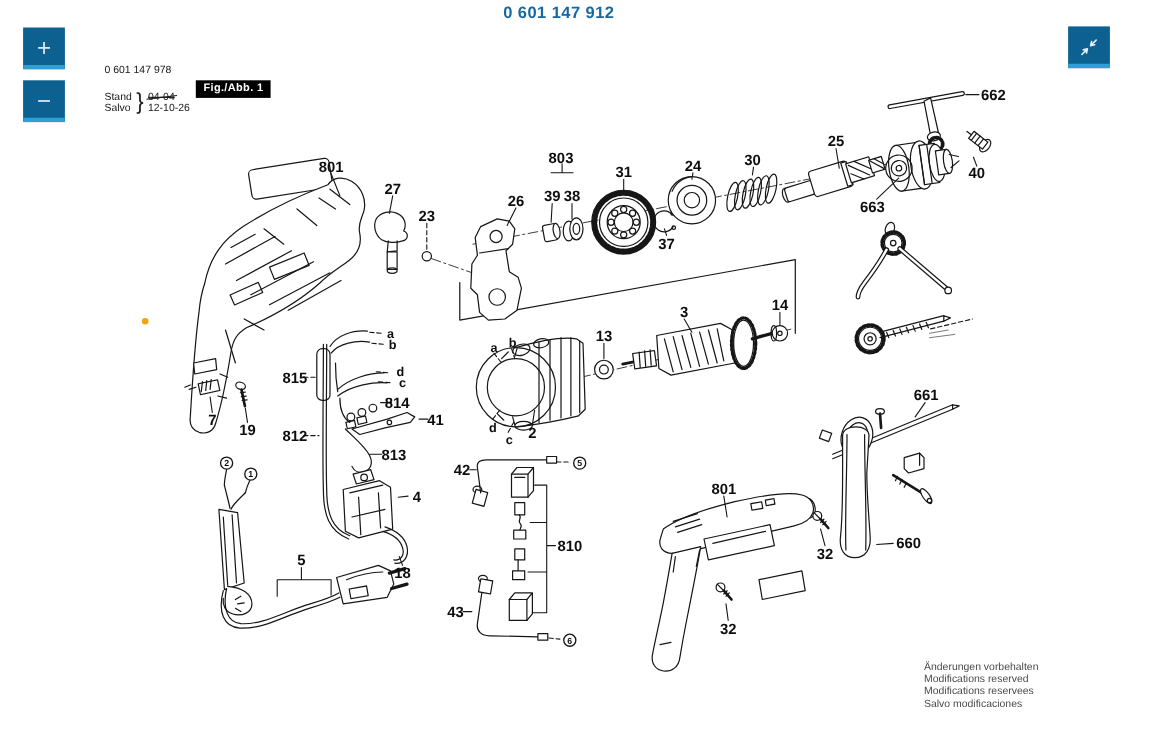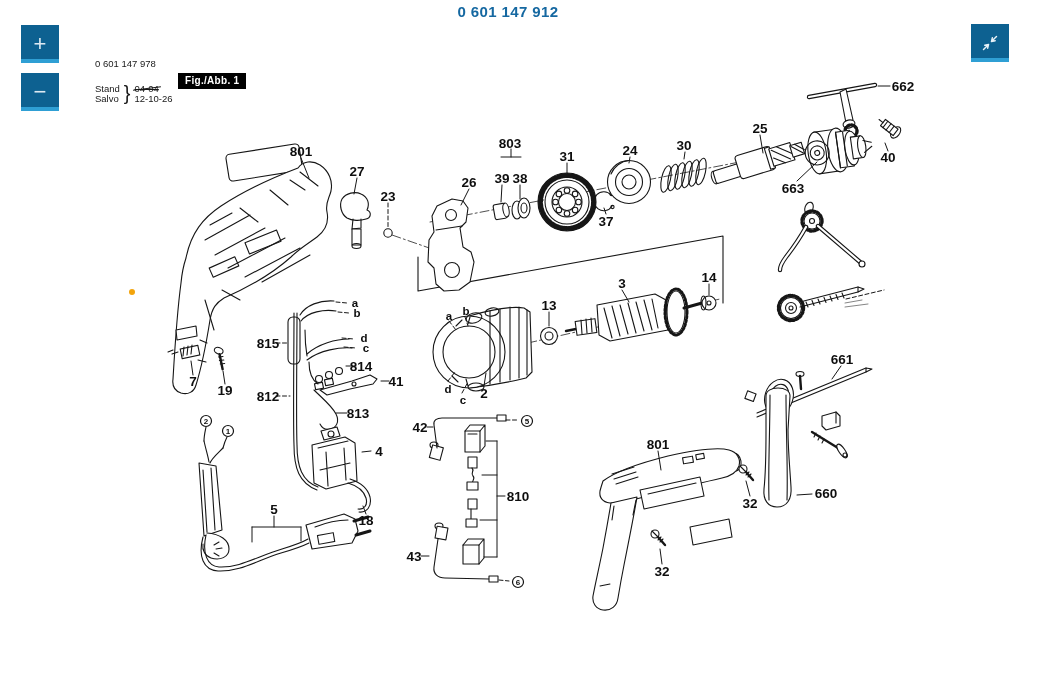--- a/index.html
+++ b/index.html
@@ -469,14 +469,20 @@
         <text x="206" y="424" class="cir">2</text>
         <circle cx="228" cy="431" r="5.5" class="cirp"></circle>
         <text x="228" y="434" class="cir">1</text>
         <circle cx="527" cy="421" r="5.5" class="cirp"></circle>
         <text x="527" y="424" class="cir">5</text>
         <circle cx="518" cy="582" r="5.5" class="cirp"></circle>
         <text x="518" y="585" class="cir">6</text>
       </g>
   </svg>
 
+  <div class="footer">
+    <div>Änderungen vorbehalten</div>
+    <div>Modifications reserved</div>
+    <div>Modifications reservees</div>
+    <div>Salvo modificaciones</div>
+  </div>
 
 </div>
 
 </body></html>

